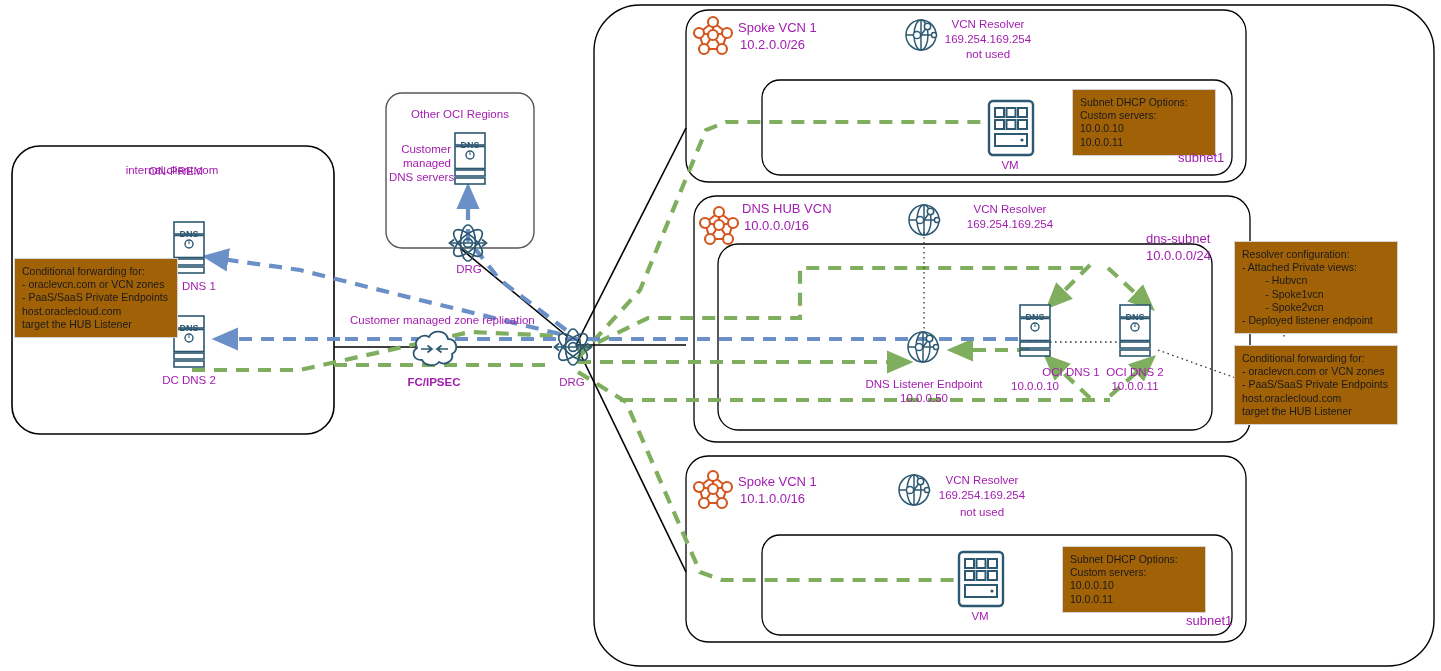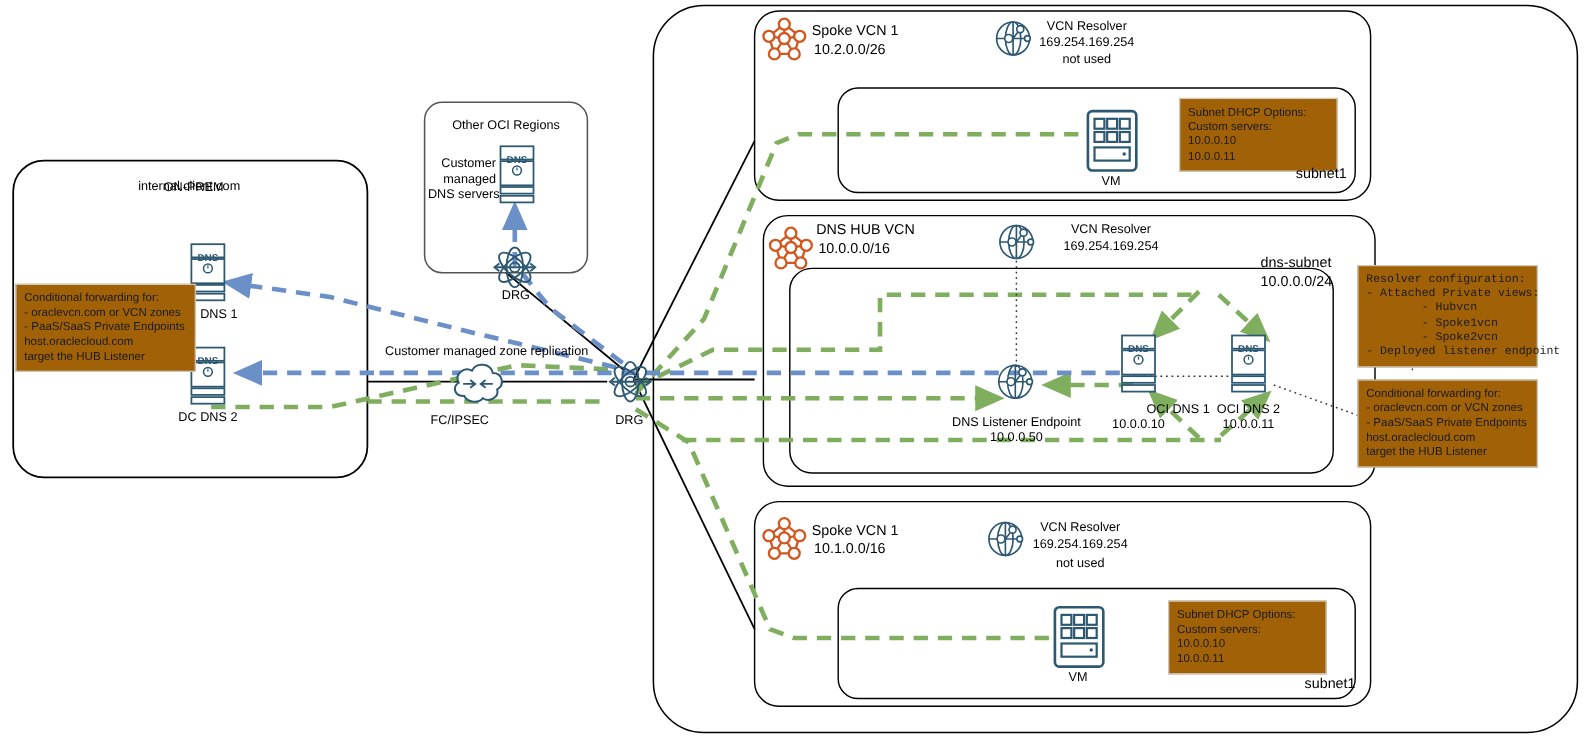--- a/index.html
+++ b/index.html
@@ -1,20 +1,20 @@
 <!DOCTYPE html>
 <html><head>
 <meta charset="utf-8">
 <style>
   html,body{margin:0;padding:0;background:#ffffff;}
   body{width:1441px;height:671px;position:relative;overflow:hidden;
        font-family:"Liberation Sans",sans-serif;color:#1a1a1a;}
   #stage{position:absolute;left:0;top:0;width:1441px;height:671px;}
   svg#canvas{position:absolute;left:0;top:0;width:1441px;height:671px;}
-  .lbl{position:absolute;font-size:11.5px;line-height:14px;color:#000000;white-space:pre;}
+  .lbl{position:absolute;font-size:11.5px;line-height:14px;color:#a21caf;white-space:pre;}
   .lbl.c{text-align:center;transform:translateX(-50%);}
   .lbl.big{font-size:13px;line-height:16px;}
   .note{position:absolute;background:#a16207;border:1px solid #d2d2d2;
         font-size:10.5px;line-height:13.2px;color:#1a1a1a;padding:6px 7px;white-space:pre;}
 </style>
 </head>
 <body>
 
 <div id="stage">
 
@@ -223,21 +223,21 @@
 target the HUB Listener</div>
 
 <div class="lbl c" style="left:460px;top:107px;">Other OCI Regions</div>
 <div class="lbl" style="left:389px;top:142px;text-align:right;width:62px;">Customer
 managed
 DNS servers</div>
 <div class="lbl c" style="left:470px;top:138px;font-size:9px;font-weight:bold;color:#2d5871;">DNS</div>
 <div class="lbl c" style="left:469px;top:262px;">DRG</div>
 
 <div class="lbl" style="left:350px;top:313px;">Customer managed zone replication</div>
-<div class="lbl c" style="left:418px;top:375px;">FC/IPSEC</div>
+<div class="lbl c" style="left:434px;top:375px;font-weight:bold;">FC/IPSEC</div>
 <div class="lbl c" style="left:572px;top:375px;">DRG</div>
 
 <div class="lbl big" style="left:738px;top:20px;">Spoke VCN 1</div>
 <div class="lbl big" style="left:740px;top:37px;">10.2.0.0/26</div>
 <div class="lbl c" style="left:988px;top:17px;">VCN Resolver</div>
 <div class="lbl c" style="left:988px;top:32px;">169.254.169.254</div>
 <div class="lbl c" style="left:988px;top:47px;">not used</div>
 <div class="lbl c" style="left:1010px;top:158px;">VM</div>
 <div class="note" style="left:1072px;top:89px;width:128px;">Subnet DHCP Options:
 Custom servers:
@@ -252,21 +252,21 @@
 <div class="lbl big" style="left:1146px;top:231px;">dns-subnet</div>
 <div class="lbl big" style="left:1146px;top:248px;">10.0.0.0/24</div>
 <div class="lbl c" style="left:924px;top:377px;">DNS Listener Endpoint</div>
 <div class="lbl c" style="left:924px;top:391px;">10.0.0.50</div>
 <div class="lbl c" style="left:1035px;top:310px;font-size:9px;font-weight:bold;color:#2d5871;">DNS</div>
 <div class="lbl c" style="left:1135px;top:310px;font-size:9px;font-weight:bold;color:#2d5871;">DNS</div>
 <div class="lbl c" style="left:1035px;top:365px;margin-left:36px;">OCI DNS 1</div>
 <div class="lbl c" style="left:1035px;top:379px;">10.0.0.10</div>
 <div class="lbl c" style="left:1135px;top:365px;">OCI DNS 2</div>
 <div class="lbl c" style="left:1135px;top:379px;">10.0.0.11</div>
-<div class="note" style="left:1234px;top:241px;width:148px;font-family:Liberation Mono, monospace;">Resolver configuration:
+<div class="note" style="left:1234px;top:241px;width:148px;">Resolver configuration:
 - Attached Private views:
         - Hubvcn
         - Spoke1vcn
         - Spoke2vcn
 - Deployed listener endpoint</div>
 <div class="note" style="left:1234px;top:345px;width:148px;">Conditional forwarding for:
 - oraclevcn.com or VCN zones
 - PaaS/SaaS Private Endpoints
 host.oraclecloud.com
 target the HUB Listener</div>

